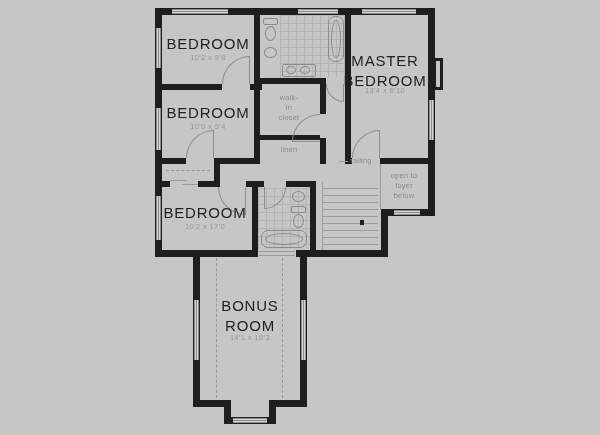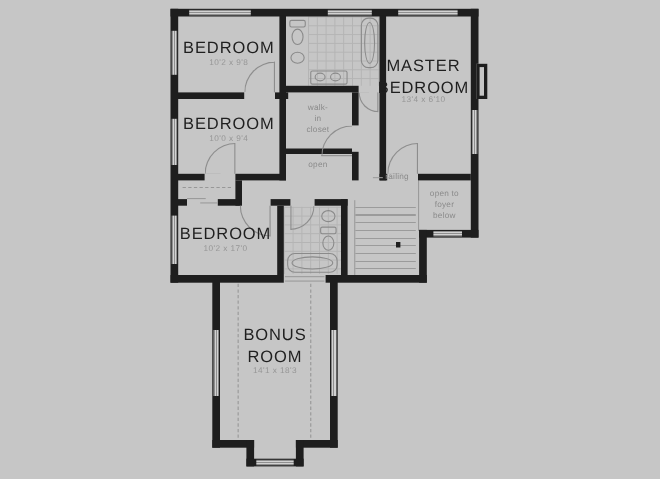--- a/index.html
+++ b/index.html
@@ -140,20 +140,20 @@
 BEDROOM</div>
   <div class="dim" style="left:385px;top:90px">13'4 x 6'10</div>
 
   <div class="lbl" style="left:250px;top:315px">BONUS
 ROOM</div>
   <div class="dim" style="left:250px;top:337px">14'1 x 18'3</div>
 
   <div class="ann" style="left:289px;top:108px">walk-
 in
 closet</div>
-  <div class="ann" style="left:289px;top:150px">open</div>
+  <div class="ann" style="left:289px;top:150px">linen</div>
   <div class="ann" style="left:361px;top:161px">railing</div>
   <div class="thin" style="left:339px;top:161px;width:9px;height:1px"></div>
   <div class="ann" style="left:404px;top:186px">open to
 foyer
 below</div>
 
 </div>
 
 </body></html>

